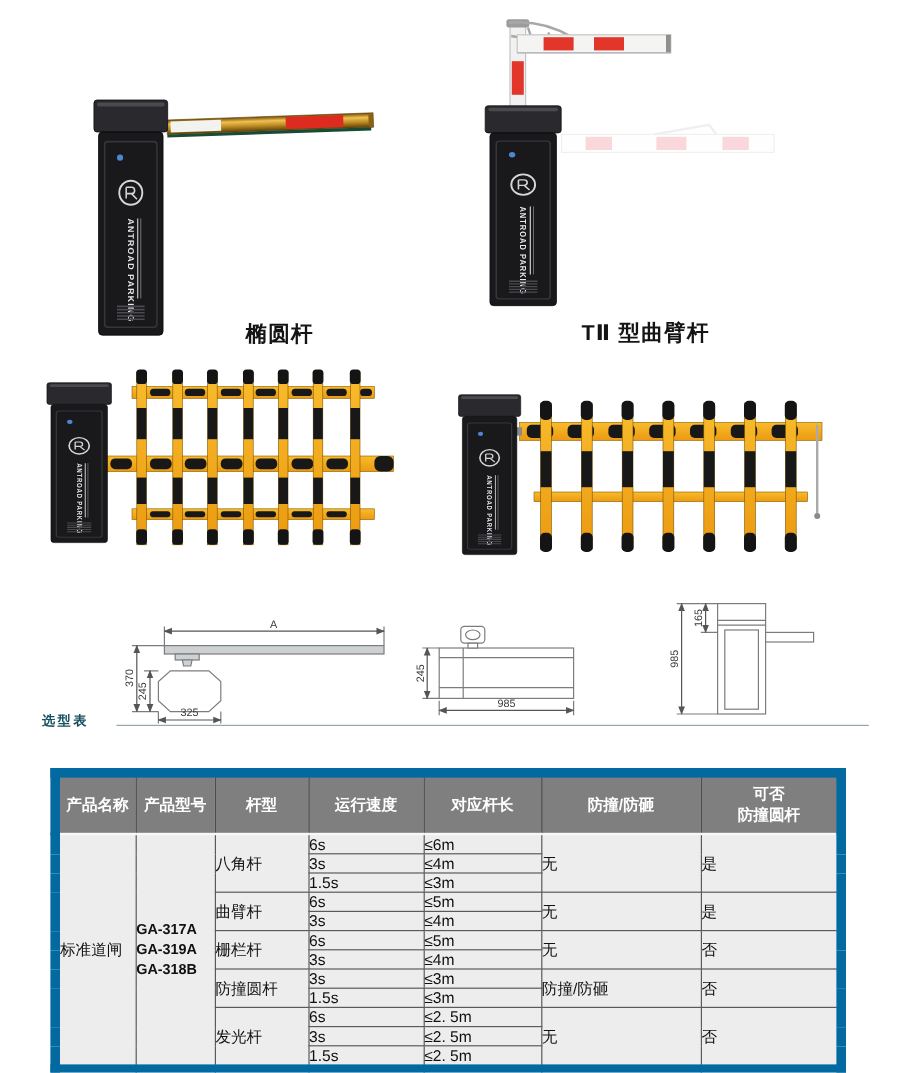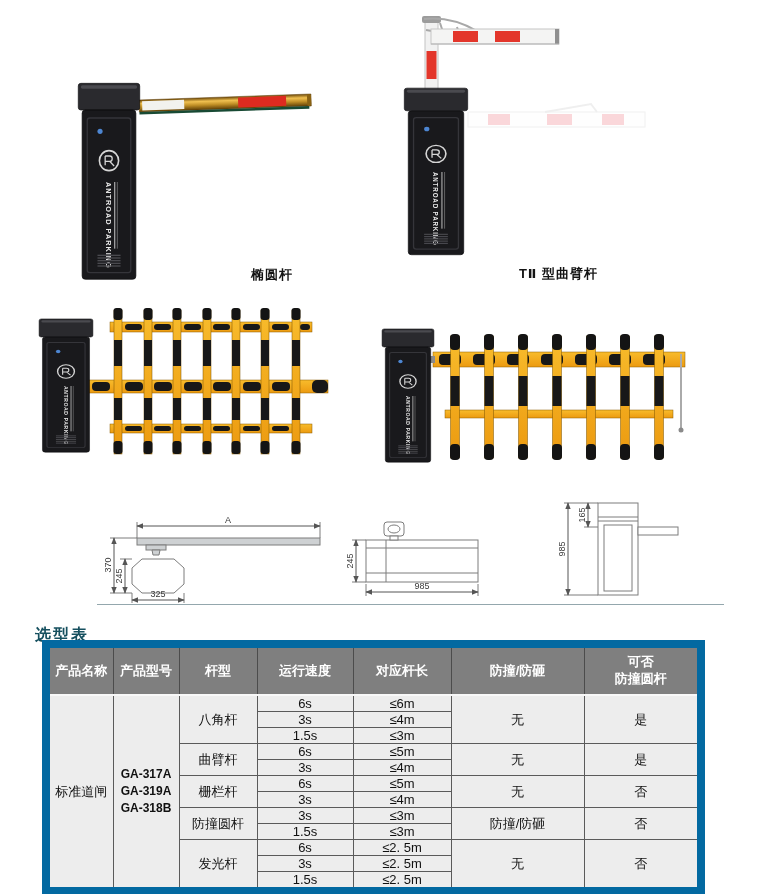--- a/index.html
+++ b/index.html
@@ -1,26 +1,26 @@
 <!DOCTYPE html>
 <html><head>
 <meta charset="utf-8">
 <style>
   html,body{margin:0;padding:0;background:#fff;}
   .page{position:relative;width:760px;height:894px;background:#ffffff;overflow:hidden;
         font-family:"Liberation Sans","DejaVu Sans",sans-serif;color:#111;}
   .abs{position:absolute;}
-  .plabel{position:absolute;font-size:13px;font-weight:bold;color:#141414;text-align:right;letter-spacing:1px;}
-  .sec-title{position:absolute;left:35px;top:593px;font-size:16px;font-weight:bold;color:#16505f;letter-spacing:2px;margin-top:32px;}
+  .plabel{position:absolute;font-size:18px;font-weight:bold;color:#141414;text-align:center;letter-spacing:1px;}
+  .sec-title{position:absolute;left:35px;top:593px;font-size:11px;font-weight:bold;color:#16505f;letter-spacing:2px;}
   .sec-line{position:absolute;left:97px;top:604px;width:627px;height:1px;background:#94a7ad;}
   table.sel{position:absolute;left:42px;top:640px;width:655px;border-collapse:collapse;table-layout:fixed;
             font-size:13px;border:8px solid #0369a1;}
   .sel th{background:#7f7f7f;color:#ffffff;font-weight:bold;height:46px;border:1px solid #4c4c4c;
           border-bottom:2px solid #f8f8f8;font-size:13px;line-height:1.3;white-space:pre-line;padding:0;}
-  .sel td{background:#ededed;border:1px solid #5a5a5a;text-align:center;height:15px;line-height:15px;
+  .sel td{background:#ededed;border:1px solid #5a5a5a;height:15px;line-height:15px;
           padding:0;font-size:13px;}
   .sel td.c-name,.sel td.c-rod,.sel td.c-anti,.sel td.c-press{font-weight:normal;}
   .sel td.c-model{font-size:12px;font-weight:bold;white-space:pre-line;line-height:1.4;}
   svg text.dim{fill:#3a3a3a;font-size:9px;font-family:"Liberation Sans",sans-serif;}
 </style>
 </head>
 <body>
 
 <div class="page">
 

